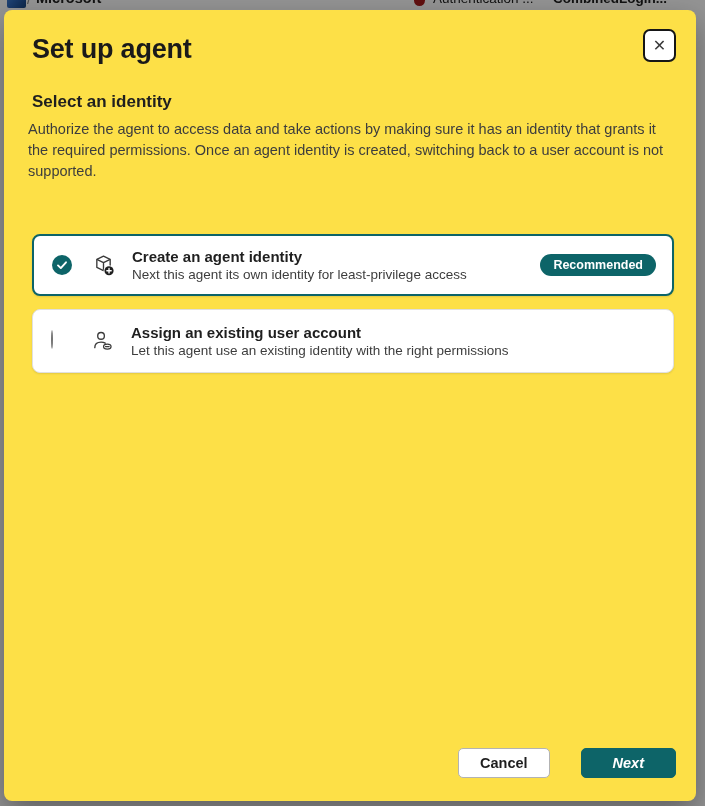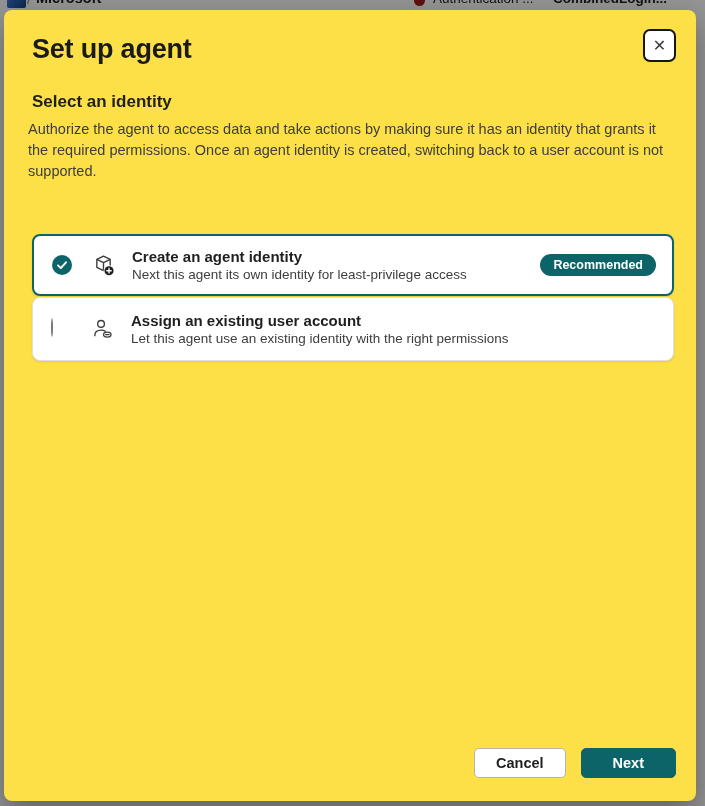--- a/index.html
+++ b/index.html
@@ -67,21 +67,21 @@
     border-radius: 8px; background: #fff;
     padding: 0 16px 0 18px;
     box-shadow: 0 1px 2px rgba(0,0,0,0.10);
     cursor: pointer;
   }
   .card.selected {
     margin-top: 52px; height: 62px;
     border: 2px solid var(--accent, #0d6468);
   }
   .card.unselected {
-    margin-top: 1px; height: 64px;
+    margin-top: 13px; height: 64px;
     border: 1px solid #e0e0e0;
   }
   .radio { width: 20px; height: 20px; flex: 0 0 20px; margin-right: 19px; }
   .radio-empty {
     width: 20px; height: 20px; border-radius: 50%;
     border: 1.5px solid #757575; background: #fff;
   }
   .opt-icon { width: 25px; height: 25px; flex: 0 0 25px; margin-right: 16px; }
   .opt-text { display: flex; flex-direction: column; gap: 2px; }
   .opt-title { font-size: 15px; font-weight: 700; color: #1f1f1f; }
@@ -89,34 +89,34 @@
   .badge {
     margin-left: auto;
     background: var(--accent, #0d6468); color: #ffffff;
     font-size: 12.5px; font-weight: 700;
     padding: 4px 13px; border-radius: 12px; white-space: nowrap;
   }
 
   
   .footer {
     position: absolute; right: 20px; bottom: 23px;
-    display: flex; gap: 15px;
+    display: flex; gap: 31px;
   }
   .btn {
     height: 30px; border-radius: 5px; font-size: 14.5px; font-weight: 600;
     display: inline-flex; align-items: center; justify-content: center;
     cursor: pointer; font-family: inherit;
   }
   .btn-secondary {
     background: #ffffff; border: 1px solid #b3b3b3; color: #1f1f1f;
     padding: 0 21px;
   }
   .btn-primary {
     background: var(--accent, #0d6468); border: 1px solid var(--accent, #0d6468);
-    color: #ffffff; padding: 0 31px;
+    color: #ffffff; padding: 0 31px; font-style: italic;
   }
 </style>
 </head>
 <body>
 
 <div class="backdrop">
   <div class="brand-logo"></div>
   <span class="frag brand-slash">/</span>
   <span class="frag brand-text">Microsoft</span>
   <span class="error-dot"></span>

